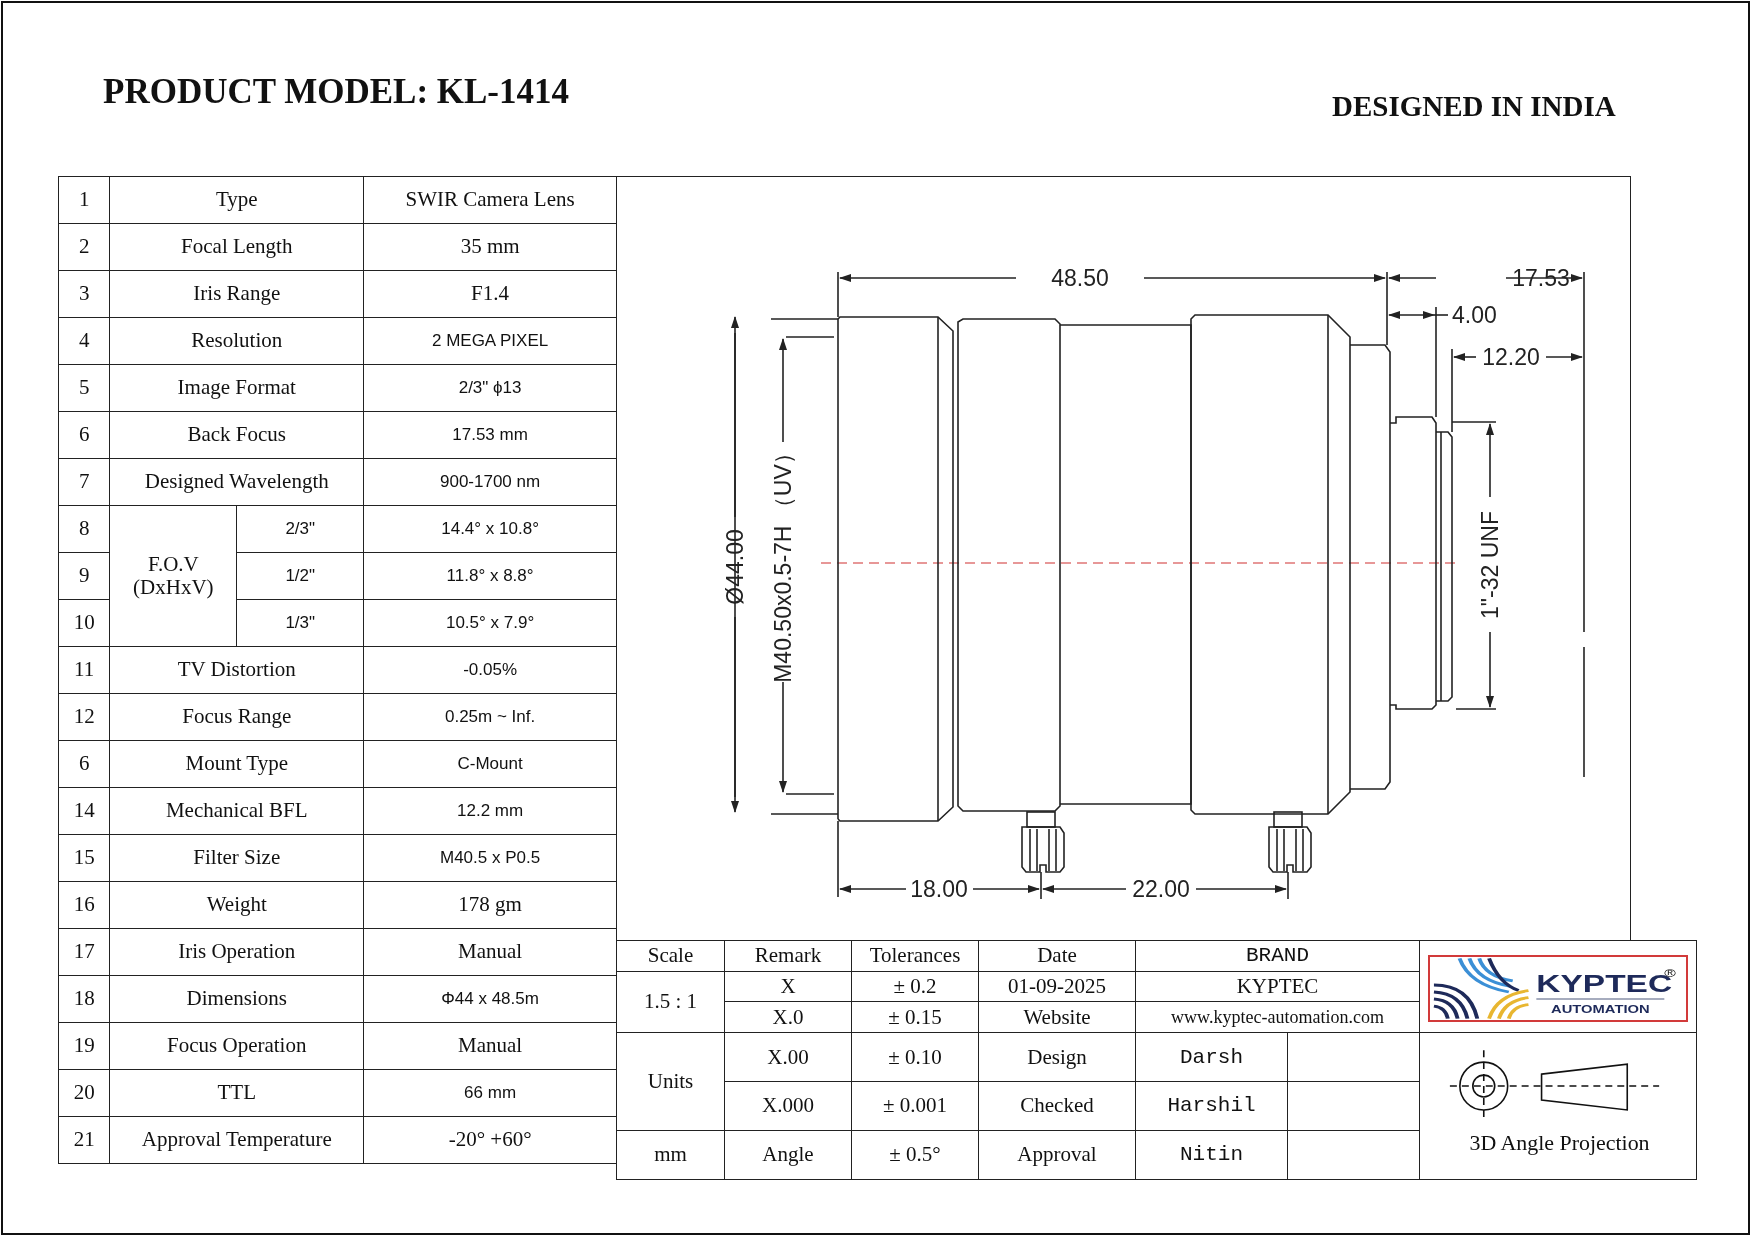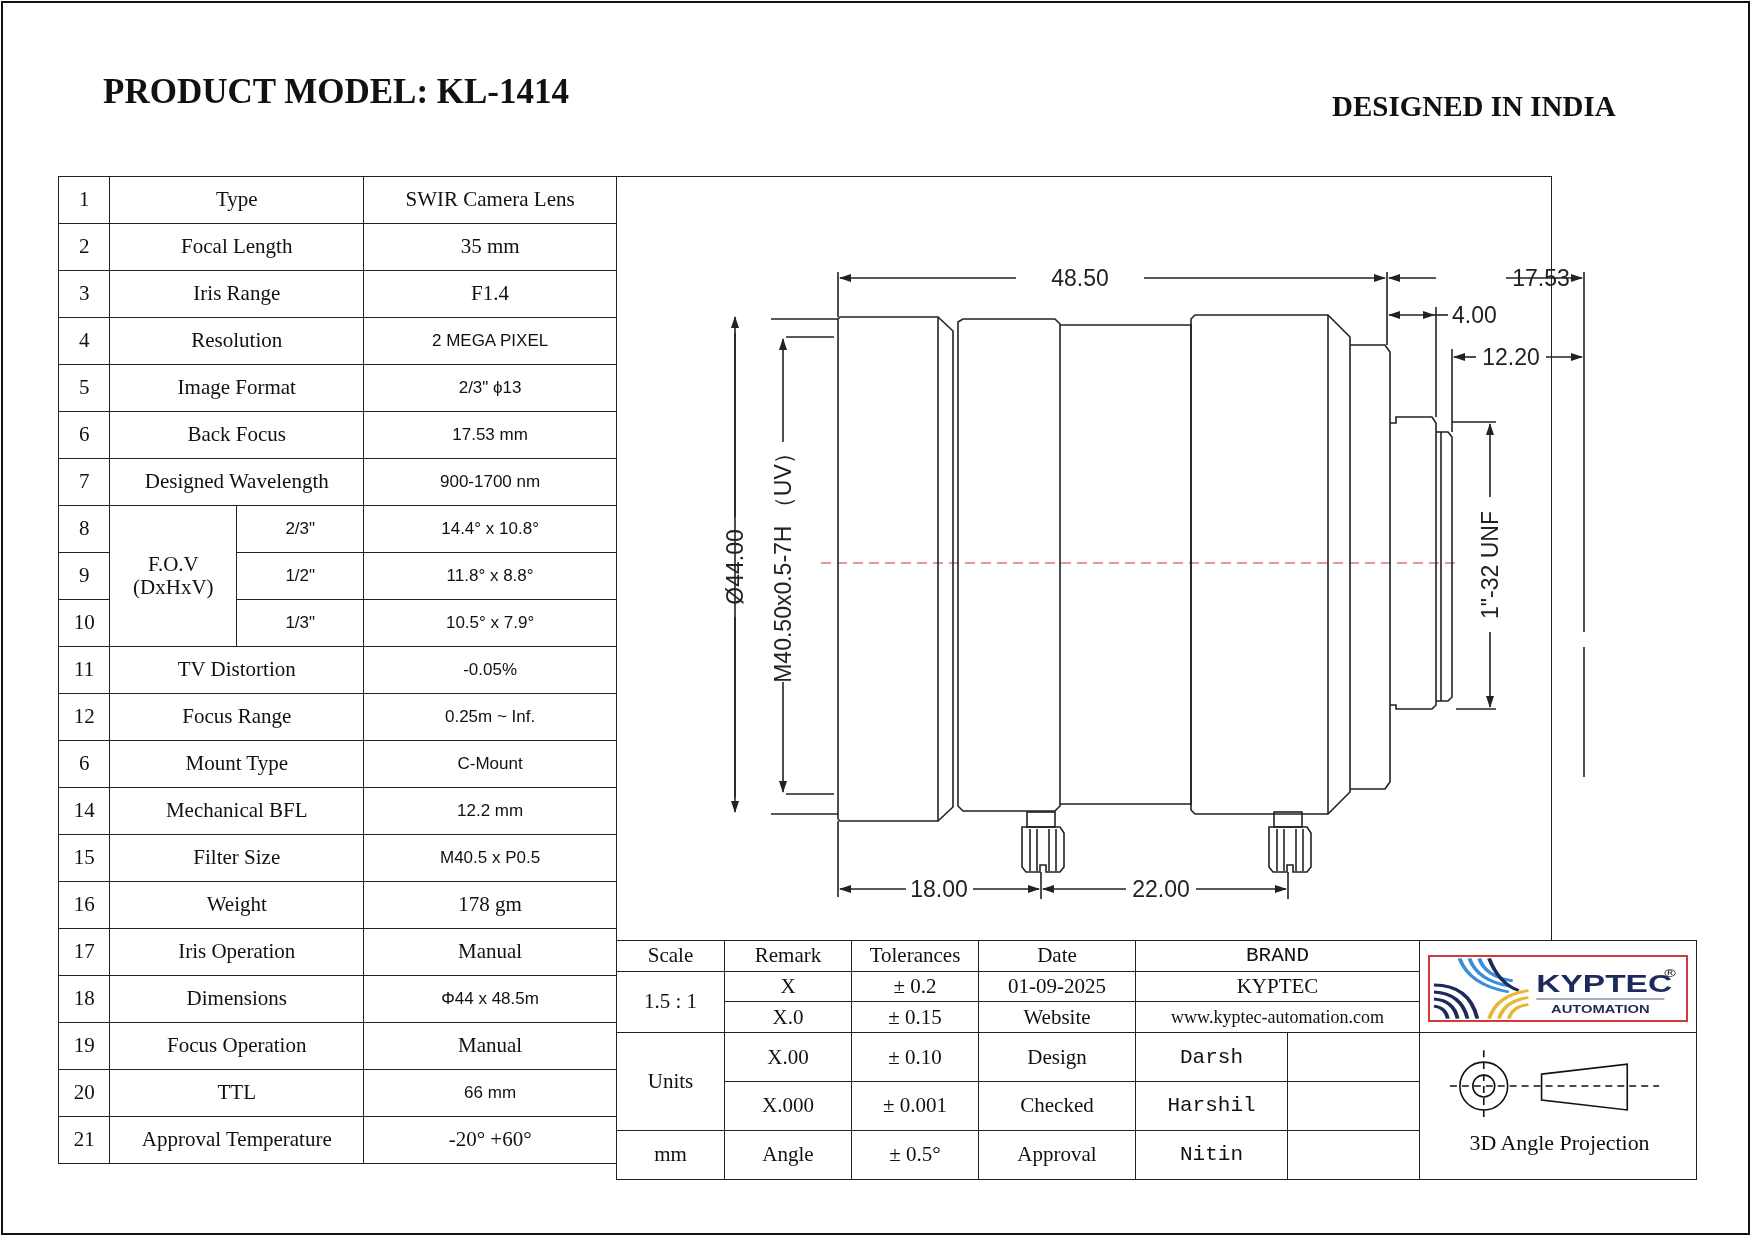--- a/index.html
+++ b/index.html
@@ -9,21 +9,21 @@
   #model-title{left:103px;top:72px;font-size:35px;}
   #origin-title{left:1332px;top:90px;font-size:29px;}
   table{border-collapse:collapse;}
   .spec-table{position:absolute;left:58px;top:176px;width:559px;}
   .spec-table td{border:1.5px solid #222;height:46px;padding:0;text-align:center;font-size:21px;line-height:1.1;}
   .spec-table td.num{width:50px;}
   .spec-table td.param{width:251px;}
   .spec-table td.val{width:250px;}
   .spec-table td.sub{width:124px;}
   .sans{font-family:Liberation Sans, sans-serif;font-size:17px !important;}
-  .drawing-frame{position:absolute;left:616px;top:176px;width:936px;height:765px;border:1.5px solid #222;border-left:none;box-sizing:border-box;}
+  .drawing-frame{position:absolute;left:616px;top:176px;width:1015px;height:765px;border:1.5px solid #222;border-left:none;box-sizing:border-box;}
   .drawing-frame svg{position:absolute;left:0;top:0;}
   .title-block{position:absolute;left:616px;top:940px;width:1080px;height:240px;}
   .title-block table{width:100%;height:100%;table-layout:fixed;}
   .title-block td{border:1.5px solid #222;text-align:center;font-size:21px;padding:0;}
   .tb-sans{font-family:Liberation Mono, monospace;}
   .brand-hdr{font-family:"Liberation Mono",monospace;font-size:18px;}
   .logo-cell{position:relative;}
   .logo-box{position:absolute;left:8px;top:14px;right:8px;bottom:10px;border:2px solid #d23a3a;}
   .proj-cell{position:relative;margin-top:48px;}
 </style>

